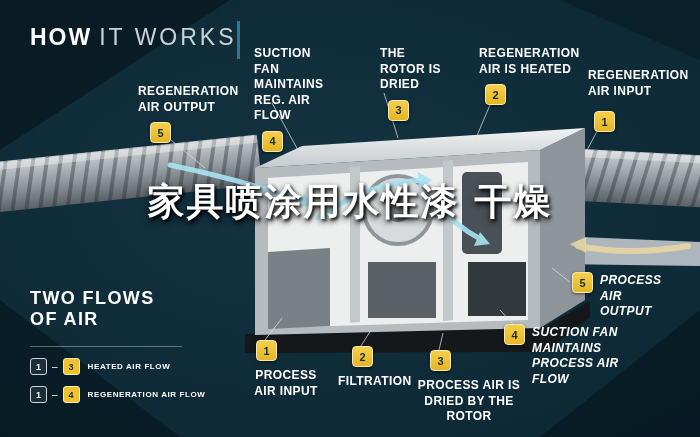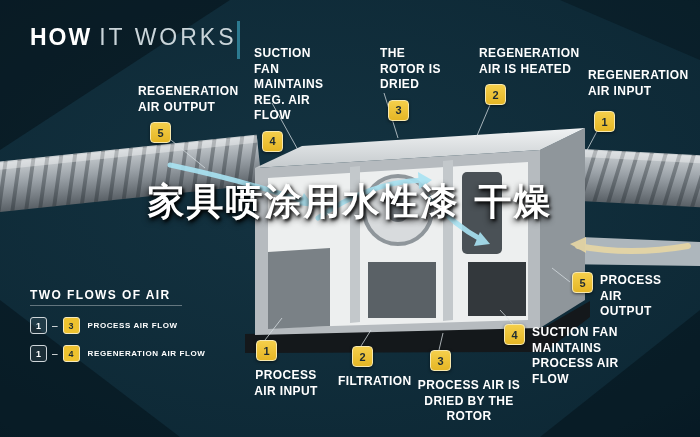--- a/index.html
+++ b/index.html
@@ -27,38 +27,38 @@
     background:linear-gradient(#f5cf4b,#e5b625);
     border:1px solid #f7e8ae;box-shadow:0 1px 3px rgba(0,0,0,0.55);
     color:#1c2a33;font-size:11px;font-weight:700;
     display:flex;align-items:center;justify-content:center;
   }
   .col{flex-direction:column;align-items:flex-start;}
   .col .badge{margin-top:7px;}
   .col-bf{flex-direction:column;align-items:flex-start;}
   .col-bf .badge{margin-bottom:7px;}
   .row{flex-direction:row;align-items:flex-start;}
-  .row .txt{margin-left:7px;margin-top:1px;}
+  .row .txt{margin-left:7px;margin-top:1px;font-style:italic;}
 
   #c0{left:138px;top:84px;width:90px}   #c0 .badge{margin-left:12px}
   #c1{left:254px;top:46px;width:80px}   #c1 .badge{margin-left:8px}
   #c2{left:380px;top:46px;width:62px}   #c2 .badge{margin-left:8px}
   #c3{left:479px;top:46px;width:90px}   #c3 .badge{margin-left:6px}
   #c4{left:588px;top:68px;width:82px}   #c4 .badge{margin-left:6px;margin-top:12px}
   #c5{left:572px;top:272px}             #c5 .txt{width:70px}
   #c6{left:246px;top:340px;width:80px;text-align:center}  #c6 .badge{margin-left:10px}
   #c7{left:338px;top:346px;width:64px;text-align:center}  #c7 .badge{margin-left:14px}
   #c8{left:412px;top:350px;width:114px;text-align:center} #c8 .badge{margin-left:18px}
   #c9{left:504px;top:324px}             #c9 .txt{width:98px}
 
   
   .legend{position:absolute;left:30px;top:288px;}
   .legend-title{
-    font-size:12px;font-weight:700;color:#ffffff;letter-spacing:1.4px;
-    padding-bottom:3px;border-bottom:1px solid rgba(255,255,255,0.35);width:152px;
+    font-size:18px;font-weight:700;color:#ffffff;letter-spacing:1.4px;
+    padding-bottom:16px;border-bottom:1px solid rgba(255,255,255,0.35);width:152px;
   }
   .legend-row{display:flex;align-items:center;margin-top:11px;}
   .lbadge{
     width:15px;height:15px;border-radius:3px;font-size:9px;font-weight:700;
     display:inline-flex;align-items:center;justify-content:center;
   }
   .lbadge.outline{background:rgba(255,255,255,0.08);border:1px solid #cfd6da;color:#ffffff;}
   .lbadge.solid{background:#eec22f;border:1px solid #f6e9bd;color:#1d2b33;}
   .dash{color:#ffffff;font-size:10px;margin:0 5px;}
   .llabel{font-size:8px;font-weight:700;color:#ffffff;letter-spacing:0.6px;margin-left:8px;}
@@ -203,21 +203,21 @@
     <span class="badge">4</span>
     <span class="txt">SUCTION FAN MAINTAINS PROCESS AIR FLOW</span>
   </div>
 
   <div class="legend">
     <div class="legend-title">TWO FLOWS OF AIR</div>
     <div class="legend-row">
       <span class="lbadge outline">1</span>
       <span class="dash">–</span>
       <span class="lbadge solid">3</span>
-      <span class="llabel">PROCESS AIR FLOW</span>
+      <span class="llabel">HEATED AIR FLOW</span>
     </div>
     <div class="legend-row">
       <span class="lbadge outline">1</span>
       <span class="dash">–</span>
       <span class="lbadge solid">4</span>
       <span class="llabel">REGENERATION AIR FLOW</span>
     </div>
   </div>
 
 </div>

